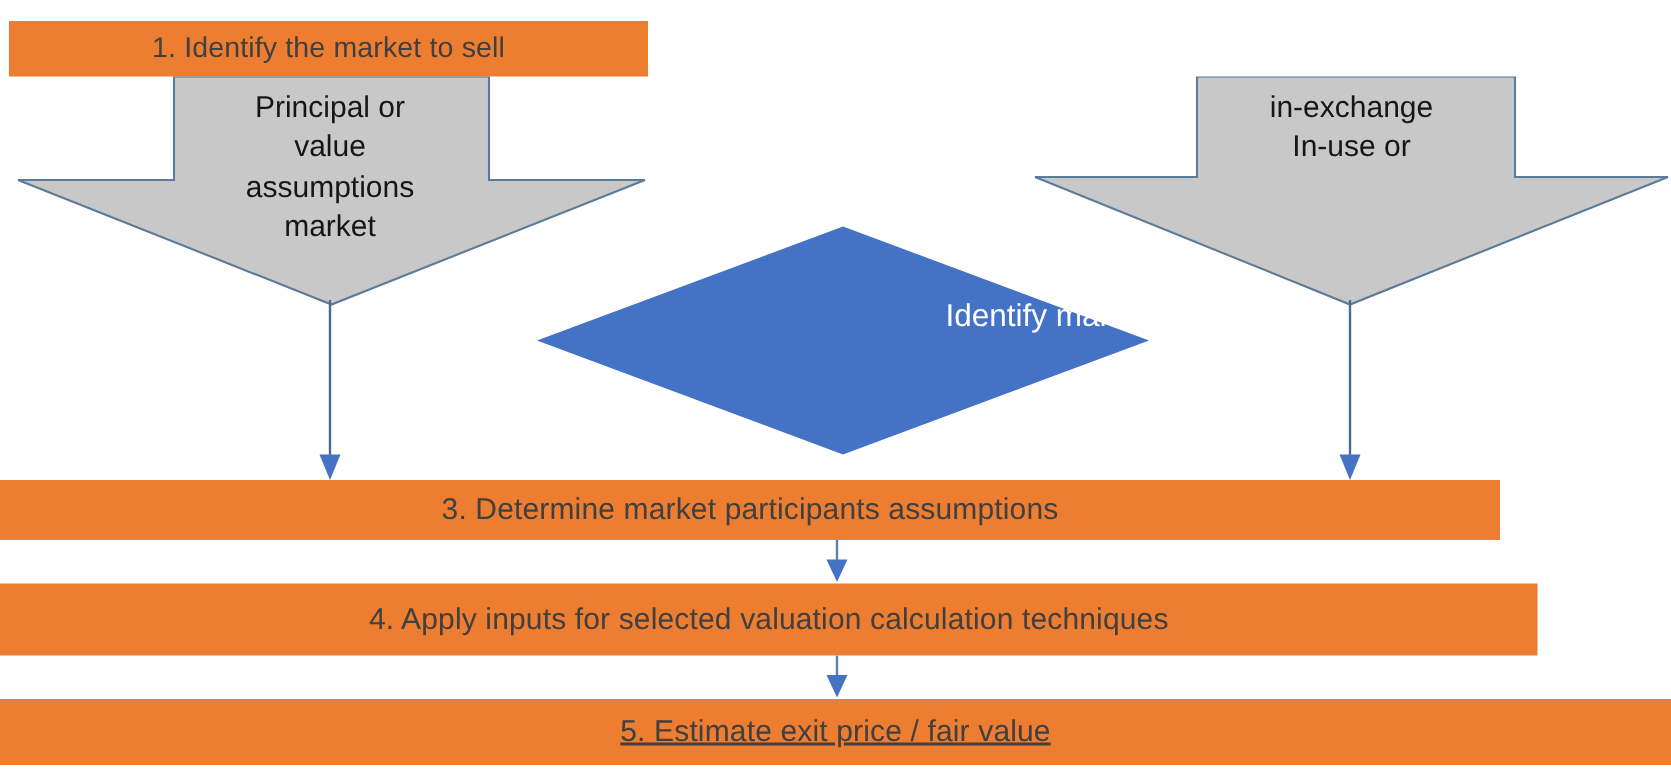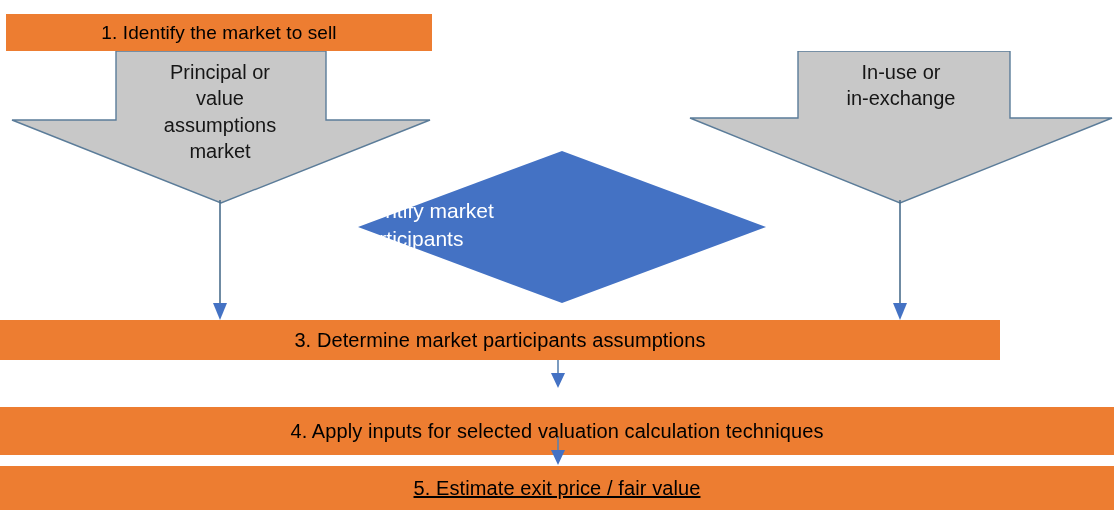--- a/index.html
+++ b/index.html
@@ -15,21 +15,21 @@
     width: 1114px;
     height: 516px;
     background: #ffffff;
     overflow: hidden;
   }
 
   
   .bar {
     position: absolute;
     background: #ED7D31;
-    color: #000000;
+    color: #404040;
     display: flex;
     align-items: center;
     justify-content: center;
     text-align: center;
     font-size: 20px;
     line-height: 1.15;
     letter-spacing: 0.1px;
     box-sizing: border-box;
     padding: 0 8px;
   }
@@ -55,21 +55,21 @@
 
   
   .diamond-wrap {
     position: absolute;
   }
   .diamond-wrap svg { display: block; }
   .diamond-label {
     position: absolute;
     left: 0;
     right: 0;
-    text-align: left;
+    text-align: right;
     color: #ffffff;
     font-size: 21px;
     line-height: 1.33;
     pointer-events: none;
   }
 
   
   .connector {
     position: absolute;
   }
@@ -95,22 +95,22 @@
       <div>market</div>
     </div>
   </div>
 
 
   <div class="blockarrow" style="left:688px; top:51px; width:426px; height:154px;">
     <svg width="426" height="154" viewBox="0 0 426 154">
       <polygon points="110,0 322,0 322,67 424,67 212,152 2,67 110,67" fill="#C8C8C8" stroke="#5B7C99" stroke-width="1.4" stroke-linejoin="miter"></polygon>
     </svg>
     <div class="ba-label" style="top:8px;">
+      <div>in-exchange</div>
       <div>In-use or</div>
-      <div>in-exchange</div>
     </div>
   </div>
 
   <div class="connector" style="left:205px; top:200px; width:30px; height:122px;">
     <svg width="30" height="122" viewBox="0 0 30 122">
       <line x1="15" y1="0" x2="15" y2="107" stroke="#4B6E8C" stroke-width="1.6"></line>
       <polygon points="15,120 8,103 22,103" fill="#4472C4"></polygon>
     </svg>
   </div>
 
@@ -120,36 +120,35 @@
       <polygon points="15,120 8,103 22,103" fill="#4472C4"></polygon>
     </svg>
   </div>
 
   <div class="diamond-wrap" style="left:356px; top:149px; width:412px; height:156px;">
     <svg width="412" height="156" viewBox="0 0 412 156">
       <polygon points="206,2 410,78 206,154 2,78" fill="#4472C4"></polygon>
     </svg>
     <div class="diamond-label" style="top:48px;">
       <div>Identify market</div>
-      <div>participants</div>
     </div>
   </div>
 
   <div class="bar" style="left:0px; top:320px; width:1000px; height:40px;">
     <span>3. Determine market participants assumptions</span>
   </div>
 
   <div class="connector" style="left:543px; top:360px; width:30px; height:29px;">
     <svg width="30" height="29" viewBox="0 0 30 29">
       <line x1="15" y1="0" x2="15" y2="16" stroke="#5B82B0" stroke-width="1.6"></line>
       <polygon points="15,28 8,13 22,13" fill="#4472C4"></polygon>
     </svg>
   </div>
 
-  <div class="bar" style="left:0px; top:407px; width:1114px; height:48px;">
+  <div class="bar" style="left:0px; top:389px; width:1025px; height:48px;">
     <span>4. Apply inputs for selected valuation calculation techniques</span>
   </div>
 
   <div class="connector" style="left:543px; top:437px; width:30px; height:29px;">
     <svg width="30" height="29" viewBox="0 0 30 29">
       <line x1="15" y1="0" x2="15" y2="16" stroke="#5B82B0" stroke-width="1.6"></line>
       <polygon points="15,28 8,13 22,13" fill="#4472C4"></polygon>
     </svg>
   </div>
 

